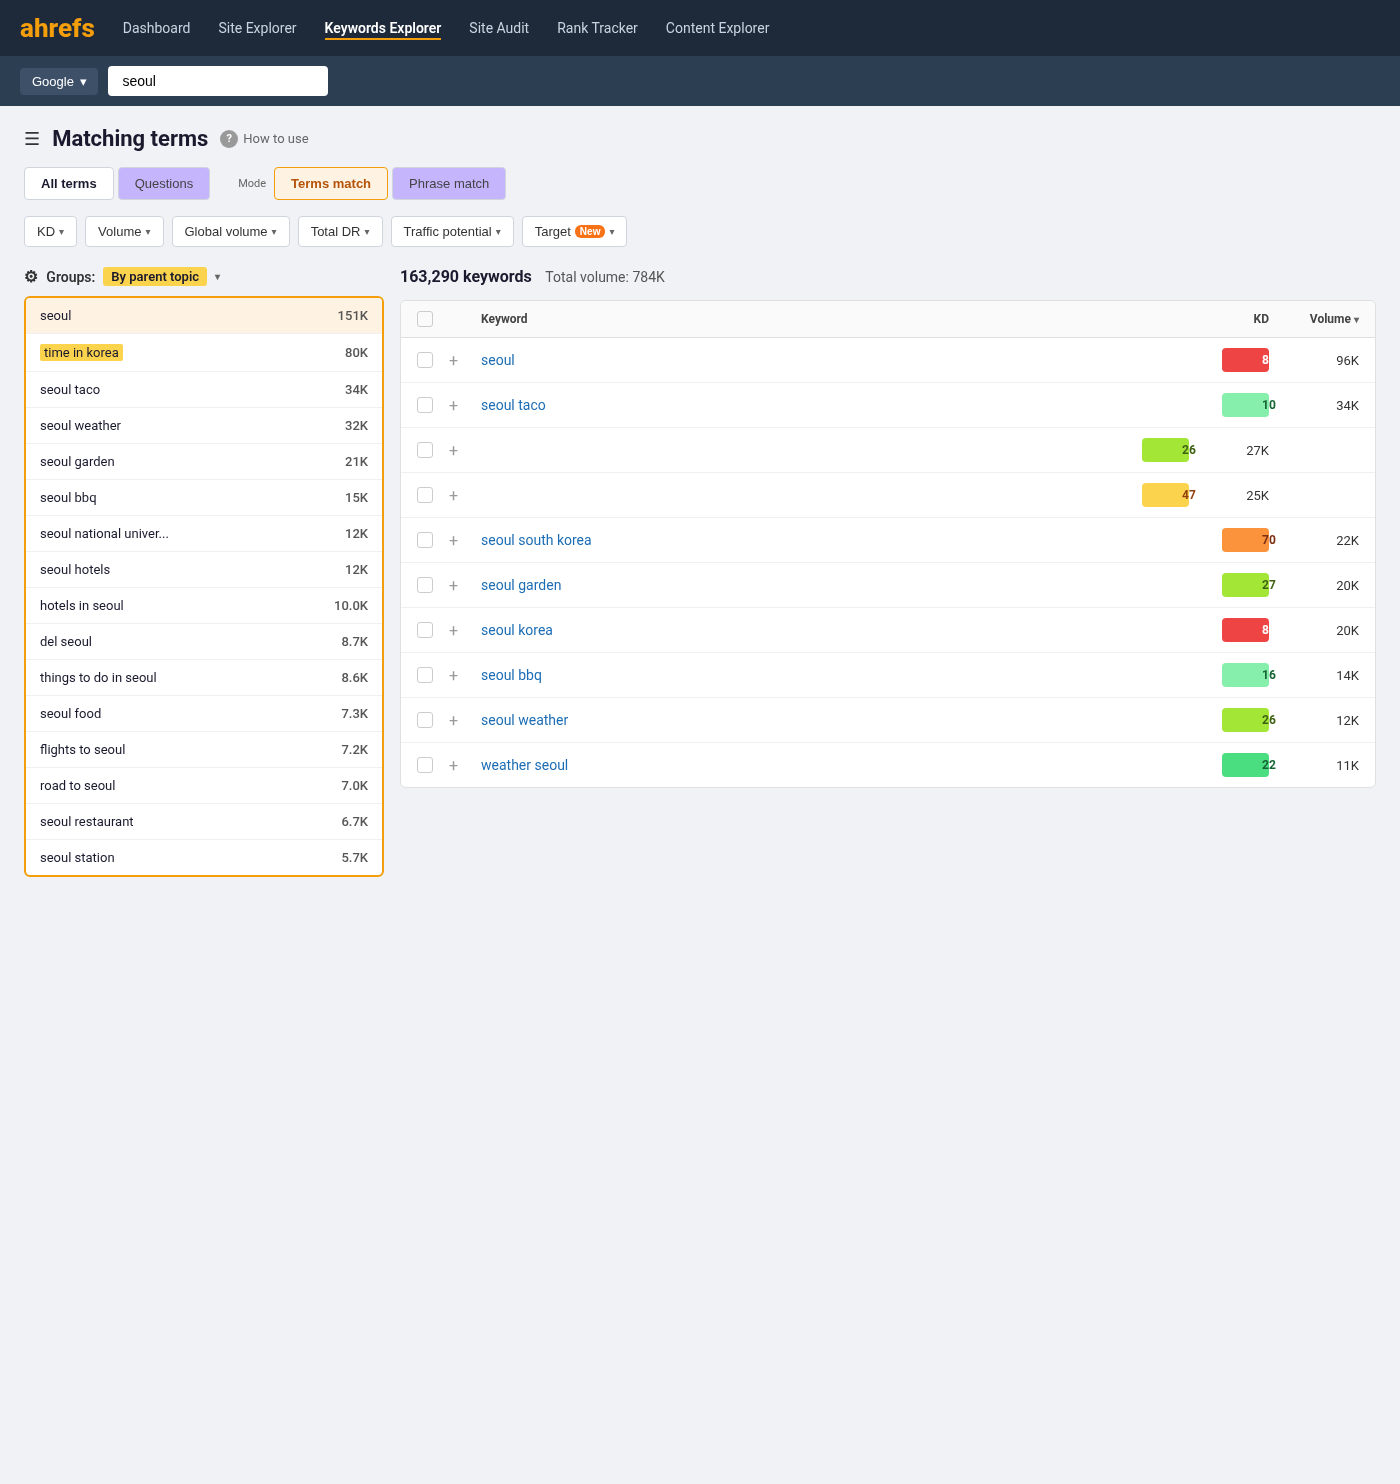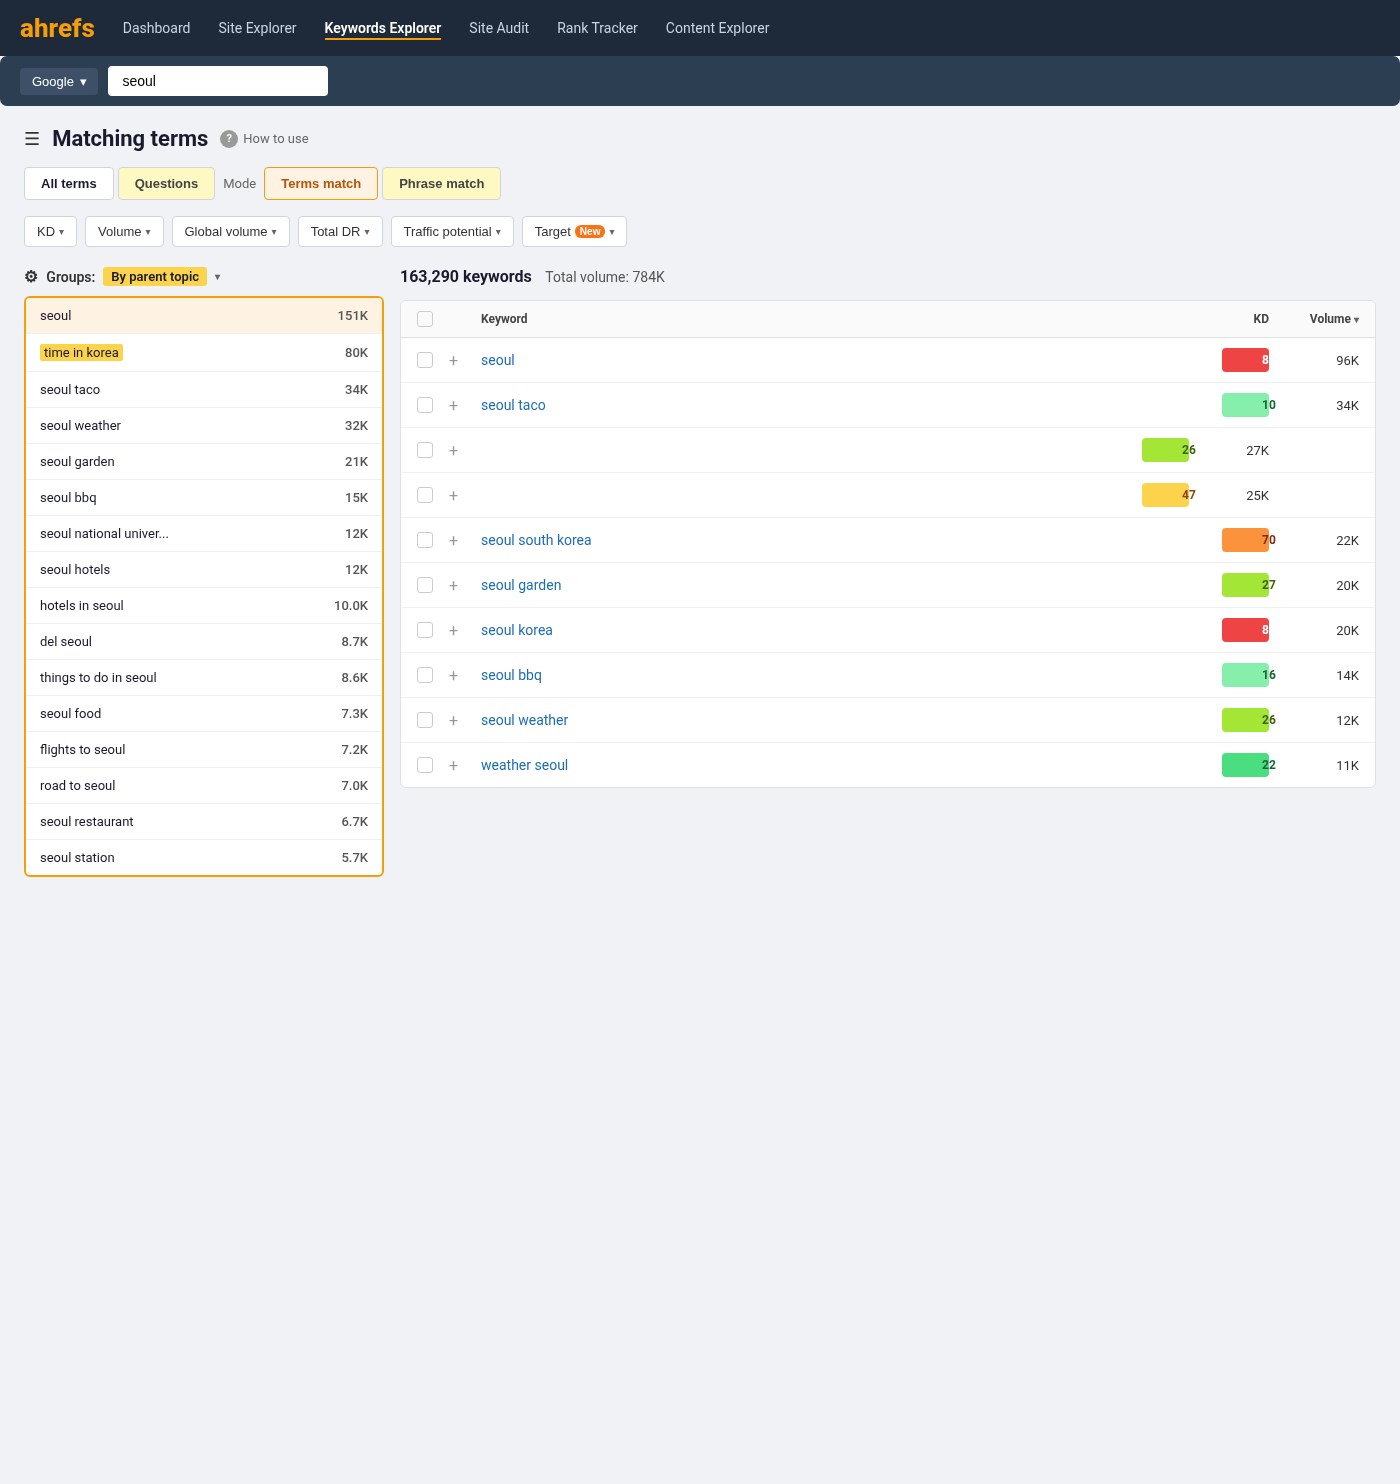--- a/index.html
+++ b/index.html
@@ -6,39 +6,39 @@
     body { font-family: -apple-system, BlinkMacSystemFont, 'Segoe UI', Roboto, sans-serif; background: #f0f2f5; font-size: 14px; color: #1a1a2e; }
 
     
     .nav { background: #1e2a3a; display: flex; align-items: center; padding: 0 20px; height: 56px; gap: 28px; }
     .nav-logo { font-size: 26px; font-weight: 800; color: #fff; }
     .nav-logo span { color: #f59e0b; }
     .nav-item { color: #c9d4e0; font-size: 14px; cursor: pointer; white-space: nowrap; padding: 4px 0; }
     .nav-item.active { color: #fff; font-weight: 600; border-bottom: 2px solid #f59e0b; padding-bottom: 2px; }
 
     
-    .search-bar { background: #2c3e52; display: flex; align-items: center; padding: 10px 20px; gap: 10px; border-radius: 7px; }
+    .search-bar { background: #2c3e52; display: flex; align-items: center; padding: 10px 20px; gap: 10px; }
     .search-engine-btn { background: #3d5068; color: #fff; border: none; padding: 6px 12px; border-radius: 4px; cursor: pointer; font-size: 13px; display: flex; align-items: center; gap: 6px; }
     .search-input { background: #fff; border: none; padding: 7px 14px; border-radius: 4px; font-size: 14px; width: 220px; }
 
     
     .page { background: #f0f2f5; padding: 20px 24px; }
 
     
     .page-header { display: flex; align-items: center; gap: 12px; margin-bottom: 16px; }
     .menu-icon { font-size: 18px; cursor: pointer; color: #333; }
     .page-title { font-size: 22px; font-weight: 700; color: #1a1a2e; }
     .how-to-use { display: flex; align-items: center; gap: 5px; color: #666; font-size: 13px; cursor: pointer; }
     .help-circle { width: 18px; height: 18px; border-radius: 50%; background: #999; color: #fff; font-size: 11px; font-weight: 700; display: flex; align-items: center; justify-content: center; }
 
     
     .tabs-row { display: flex; align-items: center; gap: 4px; margin-bottom: 16px; flex-wrap: wrap; }
-    .tab-btn { padding: 8px 16px; border-radius: 4px; border: 1px solid #d0d5dd; background: #fef9c3; font-size: 13px; cursor: pointer; color: #444; font-weight: bold; }
+    .tab-btn { padding: 8px 16px; border-radius: 4px; border: 1px solid #d0d5dd; background: #c4b5fd; font-size: 13px; cursor: pointer; color: #444; }
     .tab-btn.active { background: #fff; font-weight: 600; color: #1a1a2e; }
-    .tab-mode-label { color: #666; font-size: 13px; padding: 8px 4px; }
+    .tab-mode-label { color: #666; font-size: 11px; padding: 8px 4px; margin-left: 20px; }
     .tab-btn.mode-active { background: #fef3e2; border-color: #f59e0b; color: #b45309; font-weight: 600; }
 
     
     .filters-row { display: flex; align-items: center; gap: 8px; margin-bottom: 20px; flex-wrap: wrap; }
     .filter-btn { padding: 7px 12px; border-radius: 4px; border: 1px solid #d0d5dd; background: #fff; font-size: 13px; cursor: pointer; color: #333; display: flex; align-items: center; gap: 4px; }
     .filter-btn .badge { background: #f97316; color: #fff; font-size: 10px; padding: 1px 5px; border-radius: 6px; font-weight: 600; }
 
     
     .main-layout { display: flex; gap: 16px; }
 

